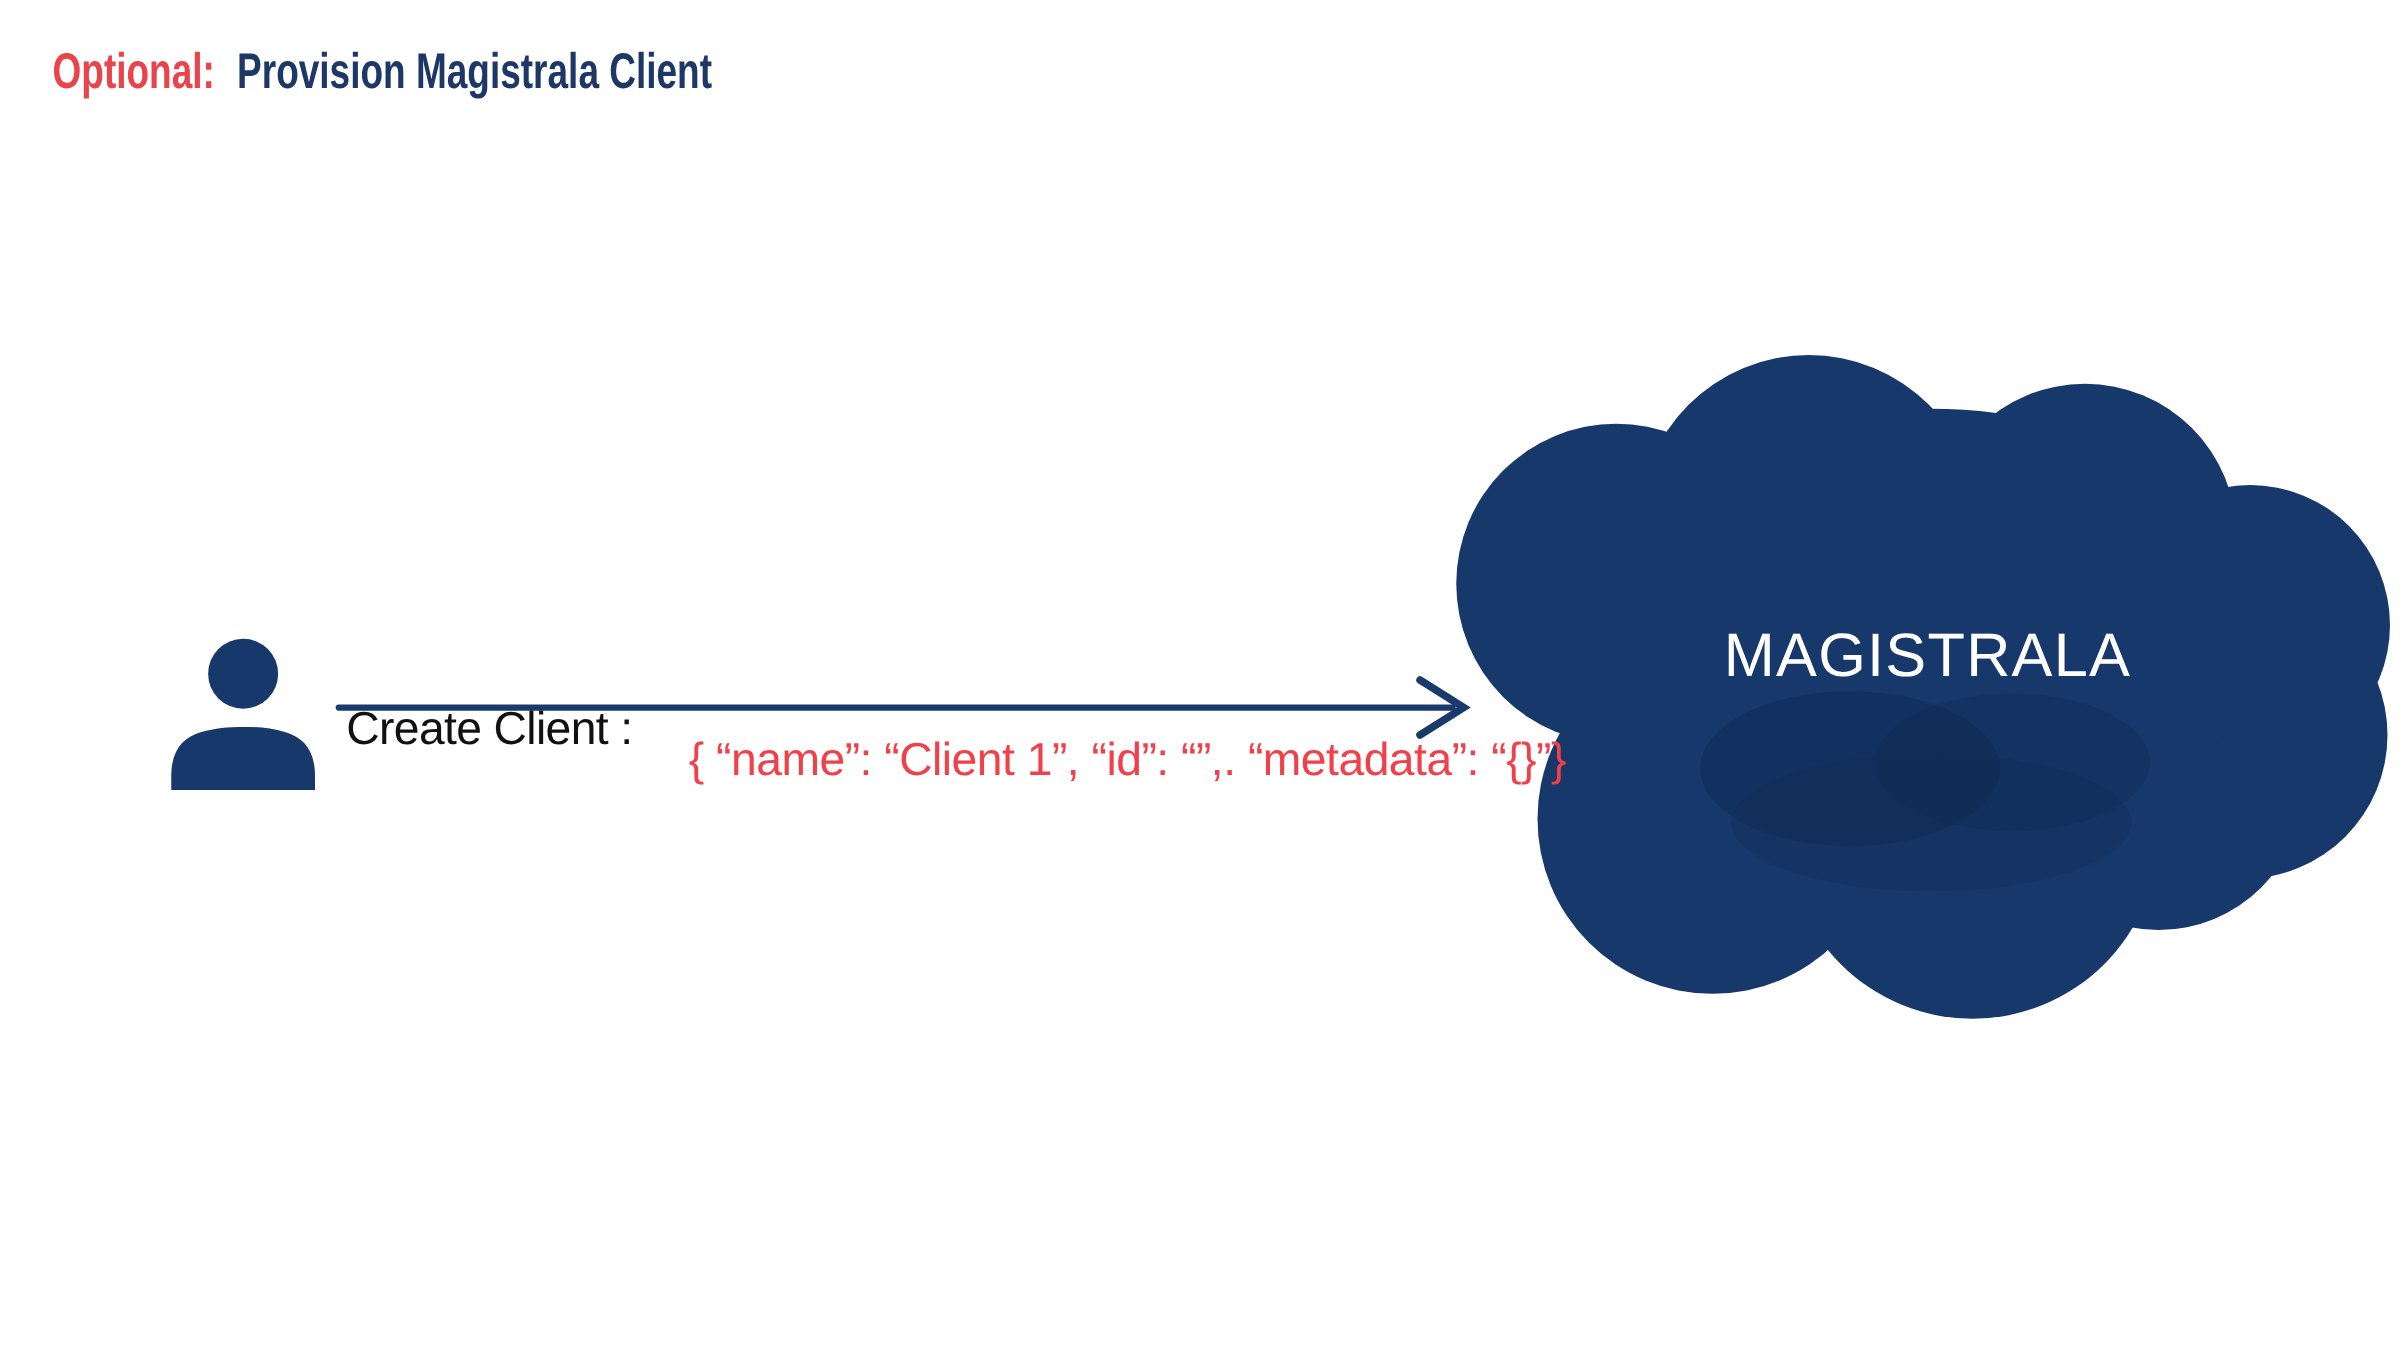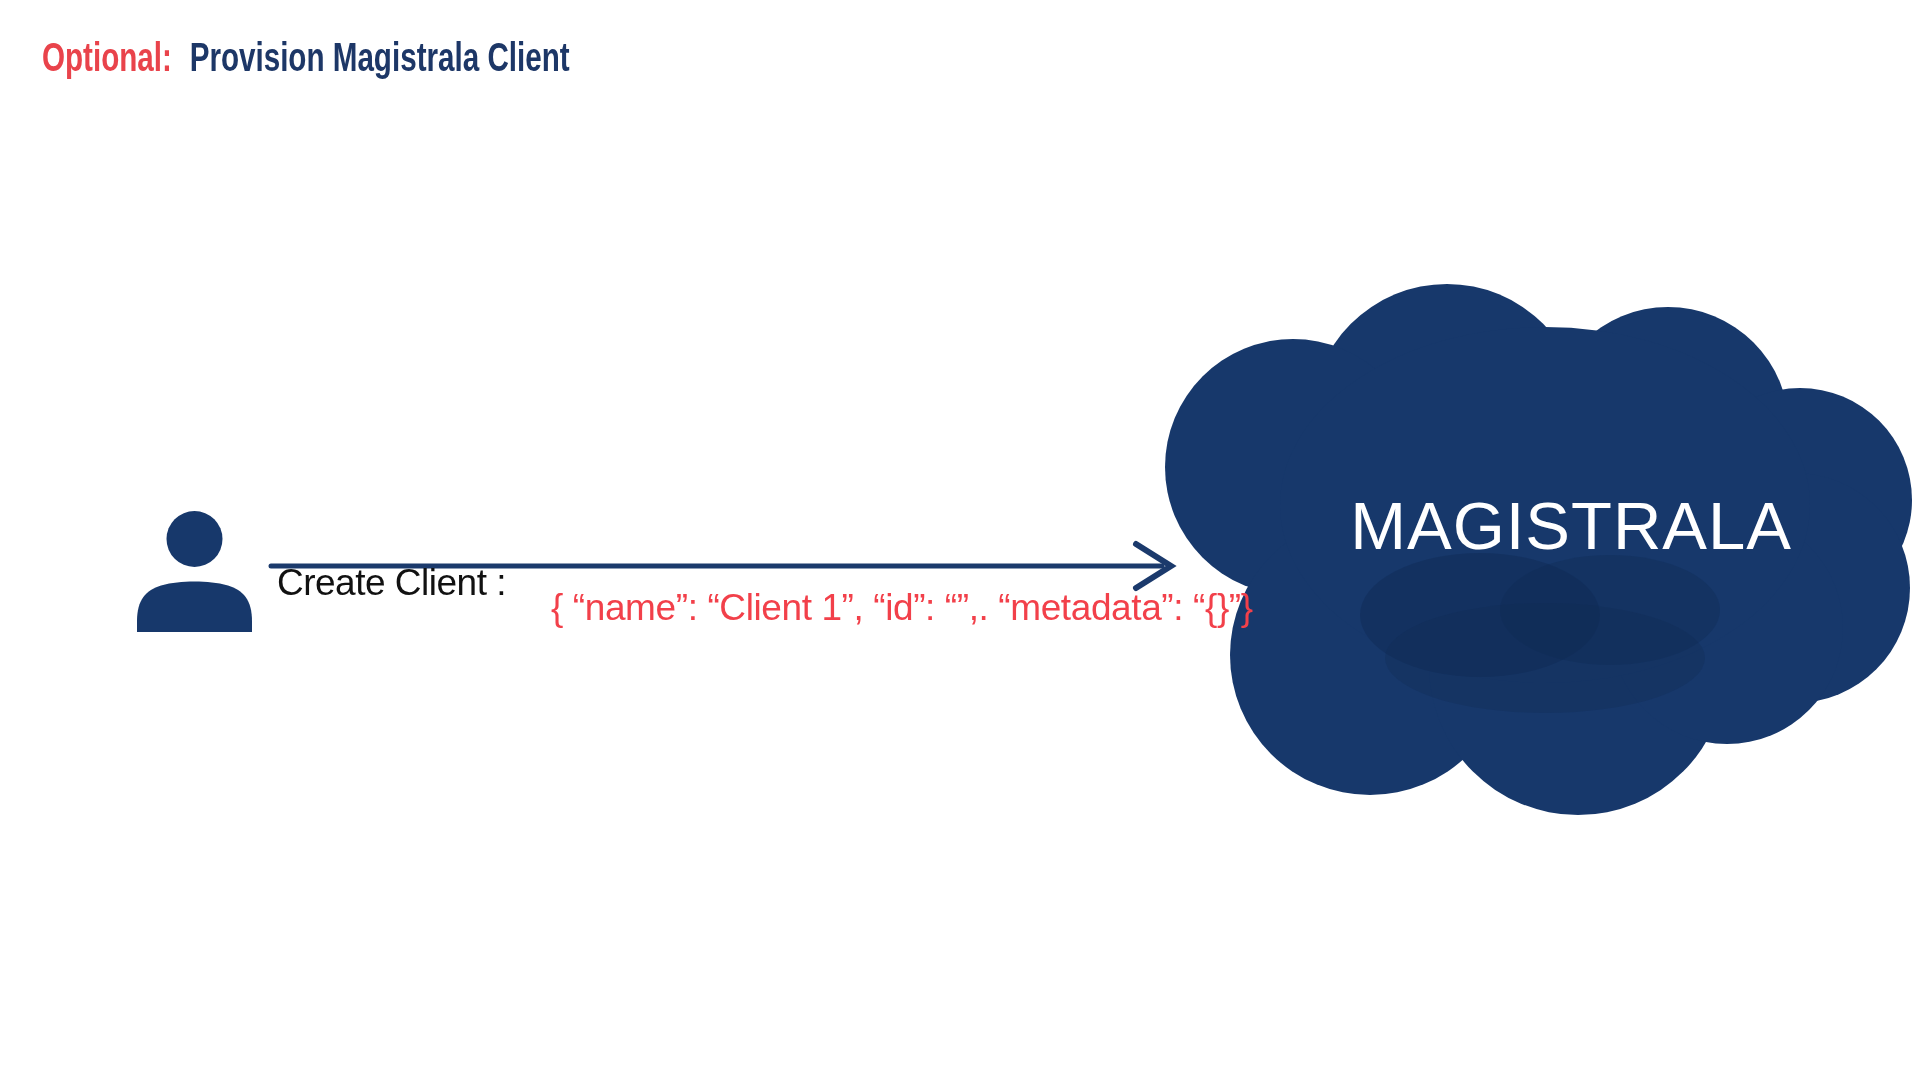--- a/index.html
+++ b/index.html
@@ -61,22 +61,22 @@
     color: #f2404a;
     letter-spacing: -0.4px;
     white-space: nowrap;
     z-index: 2;
   }
   .cloud-label {
     position: absolute;
     left: 1292px;
     top: 492px;
     width: 500px;
-    text-align: right;
-    font-size: 67px;
+    text-align: center;
+    font-size: 49px;
     line-height: 67px;
     letter-spacing: 1px;
     color: #ffffff;
     white-space: nowrap;
     z-index: 3;
   }
 </style>
 </head>
 <body>
 

